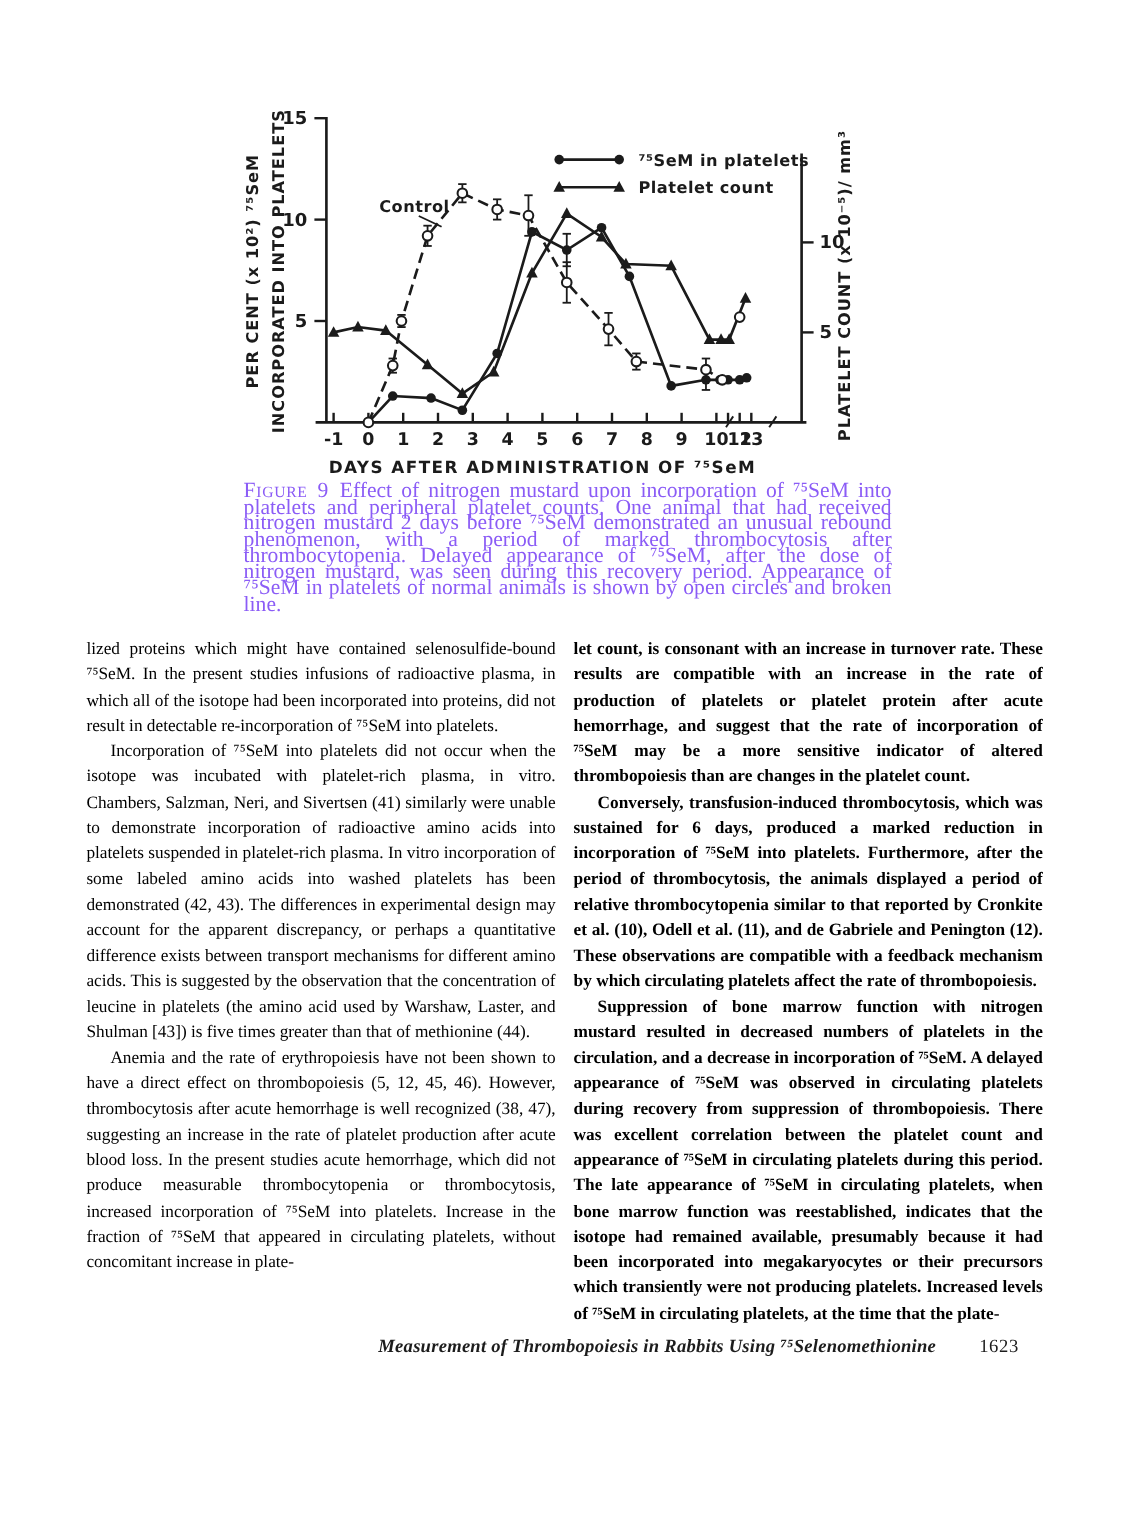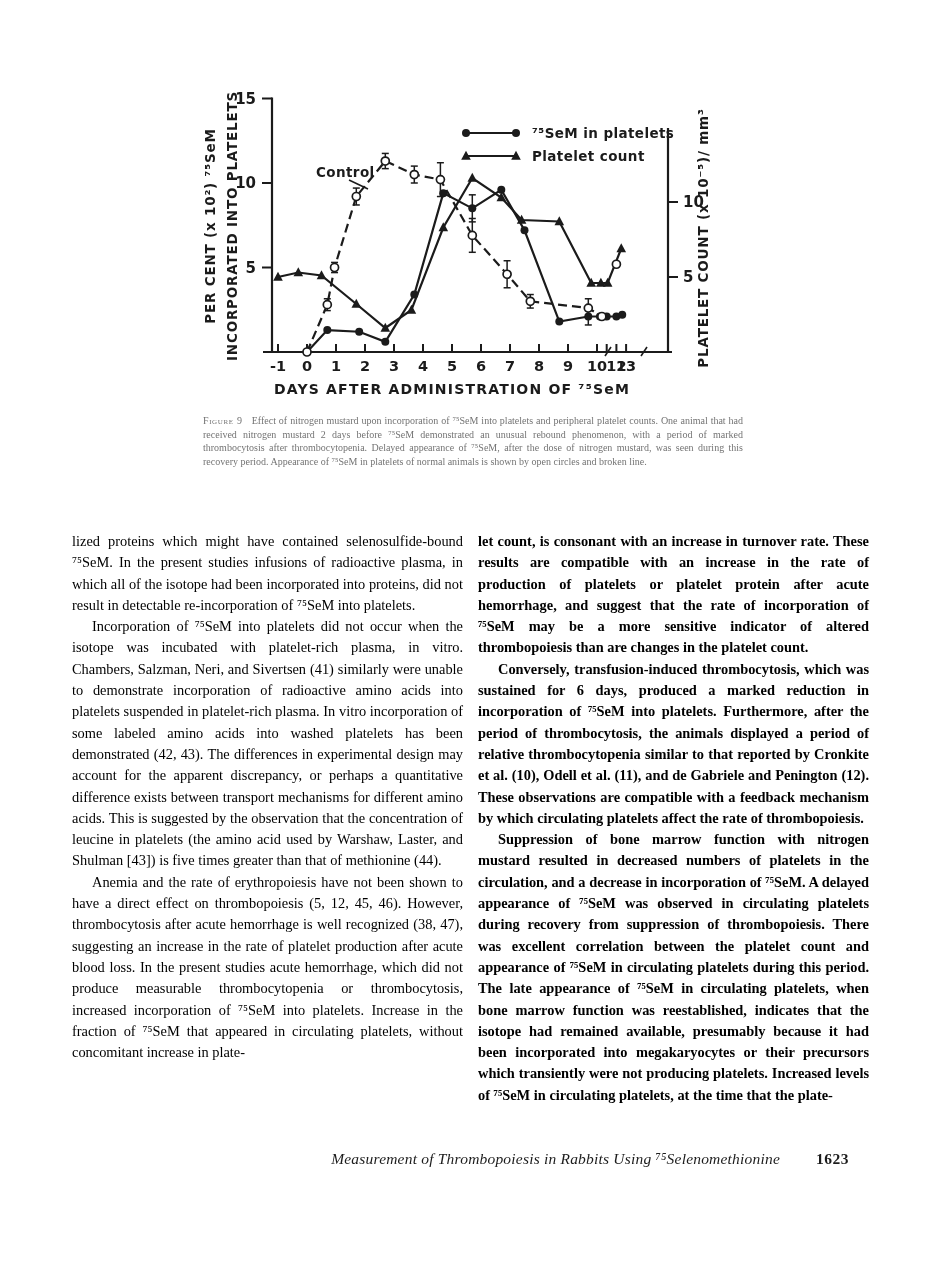--- a/index.html
+++ b/index.html
@@ -1,34 +1,34 @@
 <!DOCTYPE html>
 <html><head>
 <meta charset="utf-8">
 <style>
   html,body{margin:0;padding:0;background:#d8d8d8;}
   .page{position:relative;width:936px;height:1261px;background:#ffffff;margin:0 auto;
         color:#1c1c1c;overflow:hidden;}
   svg.chart{position:absolute;left:0;top:0;}
-  .caption{position:absolute;left:203px;top:404px;width:540px;
+  .caption{position:absolute;left:203px;top:384px;width:540px;
            font-family:"Liberation Serif","DejaVu Serif",serif;
-           font-size:10px;line-height:13.5px;text-align:justify;color:#737373;}
+           font-size:18px;line-height:13.5px;text-align:justify;color:#8b5cf6;}
   .caption .figlabel{font-variant:small-caps;letter-spacing:.6px;margin-right:9px;}
   .col{position:absolute;top:531px;width:391px;
        font-family:"Liberation Serif","DejaVu Serif",serif;
        font-size:14.4px;line-height:21.3px;text-align:justify;color:#000000;}
   .col p{margin:0;padding:0;}
   .col p.ind{text-indent:20px;}
   .col-left{left:72px;}
   .col-right{left:478px;font-weight:bold;}
   .footer{position:absolute;top:1114px;left:72px;width:777px;display:flex;
           justify-content:flex-end;align-items:baseline;gap:36px;
           font-family:"Liberation Serif","DejaVu Serif",serif;font-size:15.5px;}
-  .footer .jt{font-style:italic;font-weight:normal;letter-spacing:.2px;}
-  .footer .pn{font-weight:bold;letter-spacing:.5px;margin-top:36px;}
+  .footer .jt{font-style:italic;font-weight:bold;letter-spacing:.2px;}
+  .footer .pn{font-weight:normal;letter-spacing:.5px;}
 </style>
 </head>
 <body>
 
 <div class="page">
 
   <svg class="chart" width="936" height="430" viewBox="0 0 936 430">
       <g>
         <line x1="272" y1="97.50000000000003" x2="272" y2="352" stroke="#1b1b1b" stroke-width="2.2"></line>
         <line x1="263" y1="352" x2="672" y2="352" stroke="#1b1b1b" stroke-width="2.2"></line>

